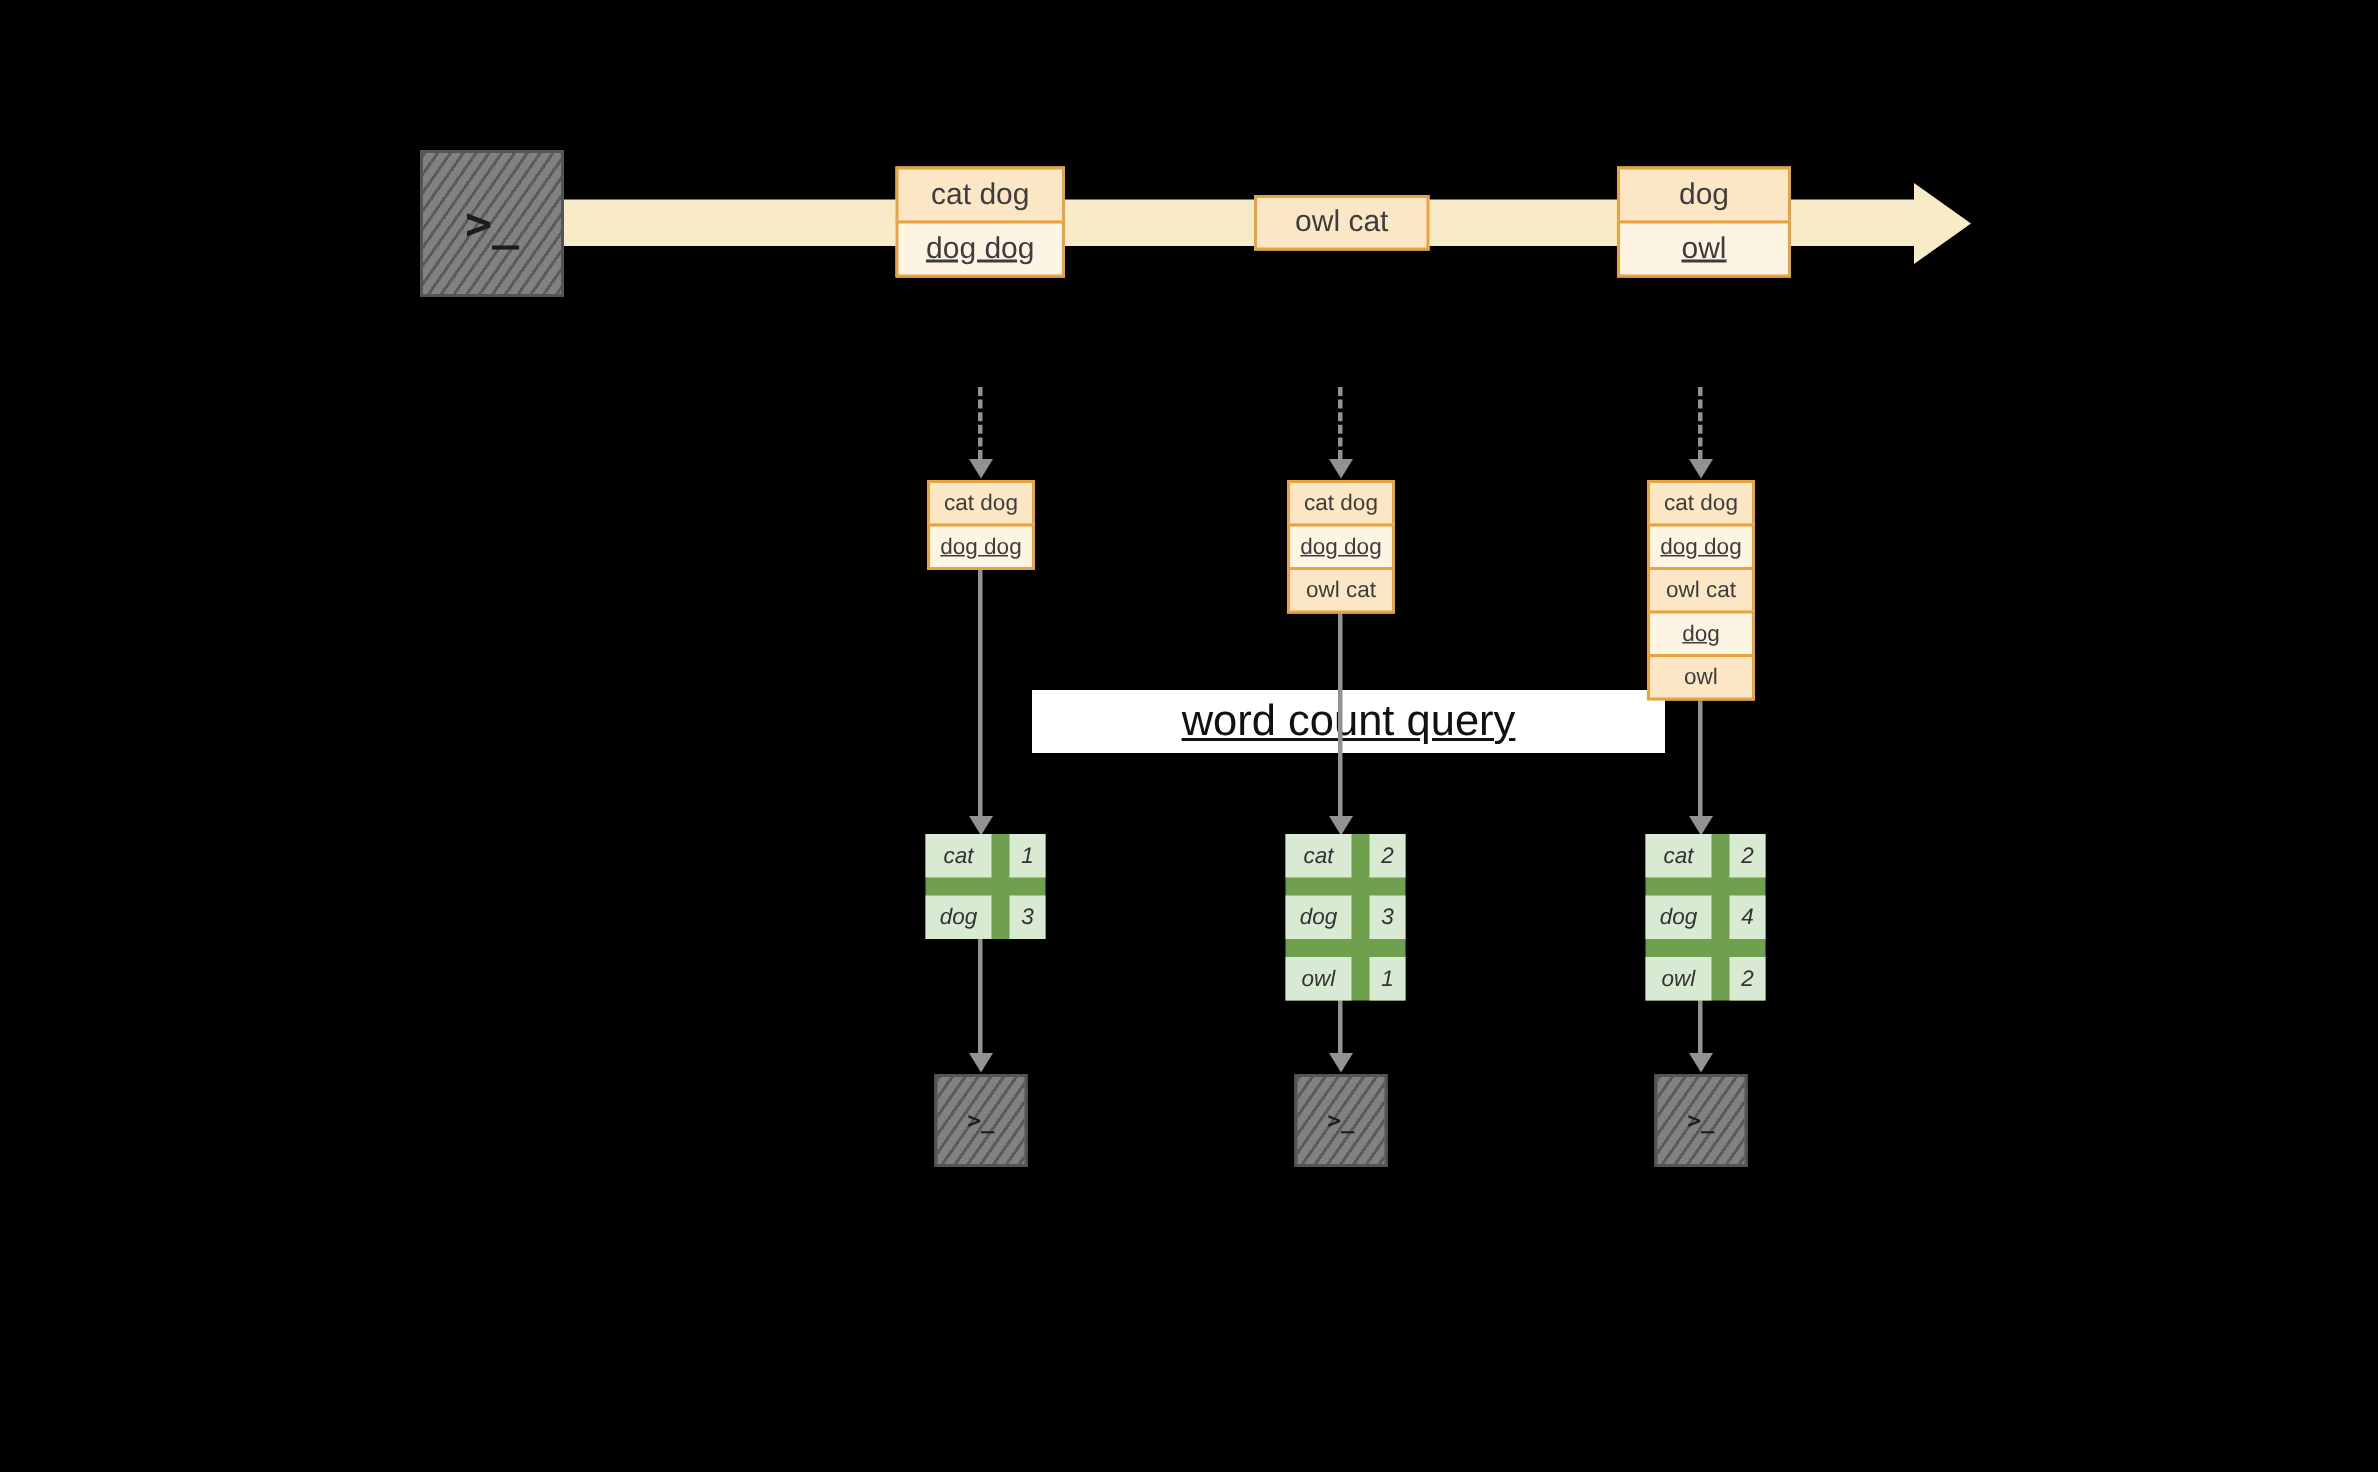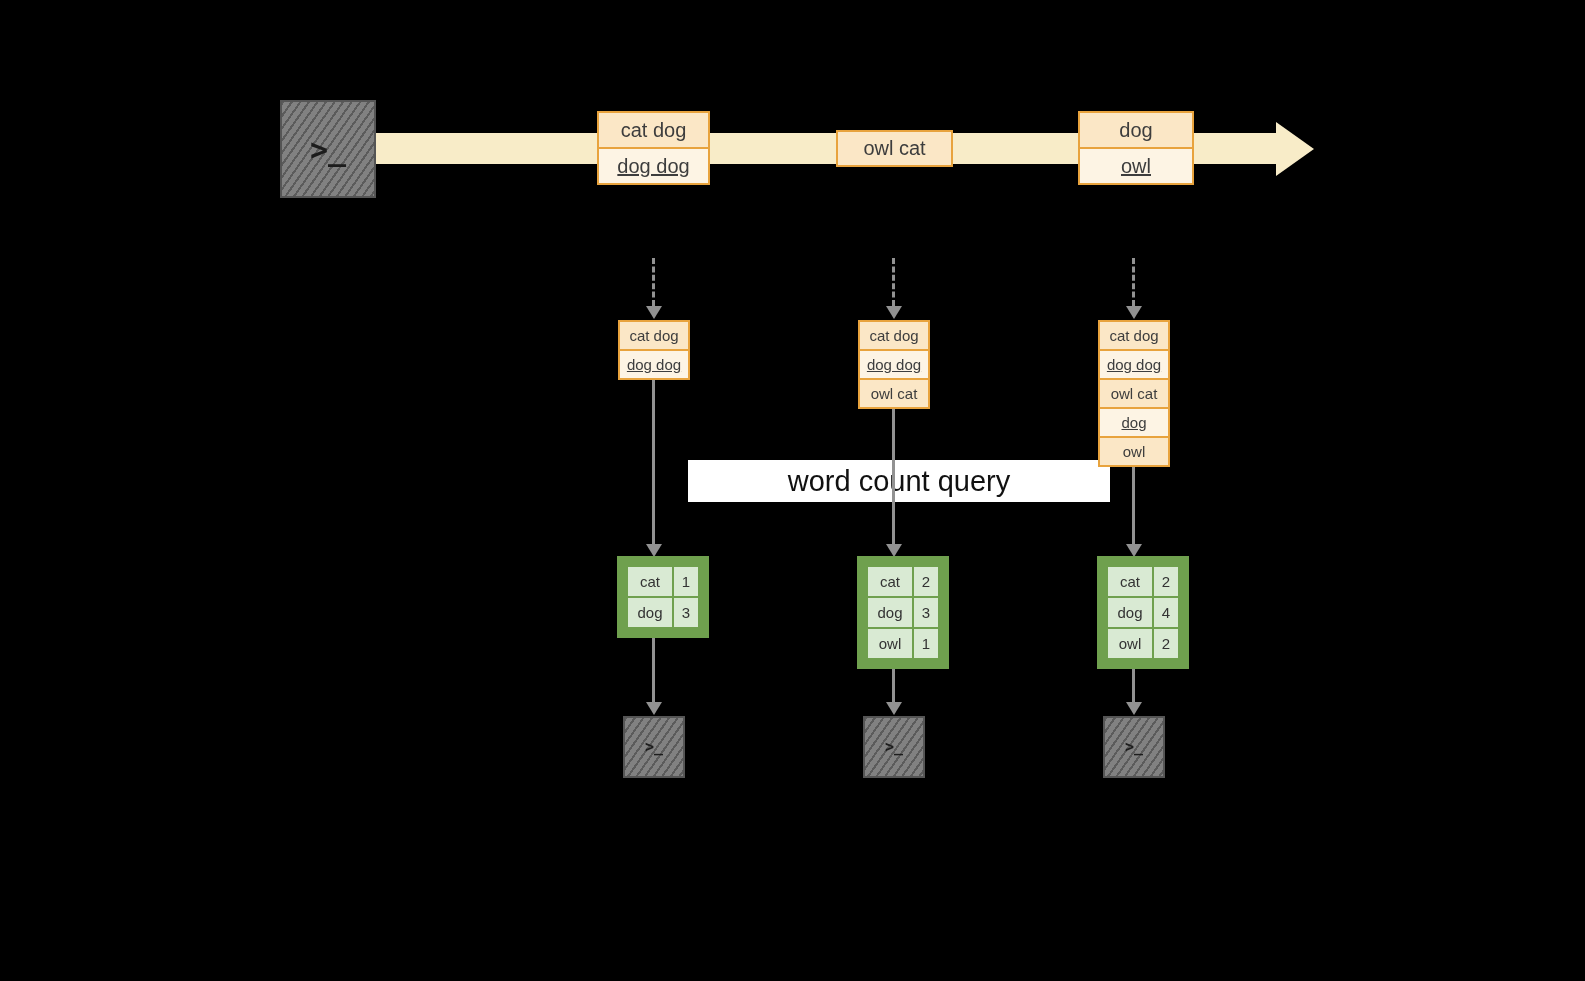--- a/index.html
+++ b/index.html
@@ -34,25 +34,25 @@
            border-right: 8px solid transparent; border-top: 13px solid #929292; z-index: 2; }
 
   
   .stack { position: absolute; display: flex; flex-direction: column; z-index: 3; }
   .bitem { width: 72px; height: 31px; border: 2px solid #E8A33D; display: flex; align-items: center; justify-content: center;
            font-size: 15px; color: #3d3d3d; }
   .bitem + .bitem { margin-top: -2px; }
 
   
   .banner { position: absolute; left: 688px; top: 460px; width: 422px; height: 42px; background: #fff; z-index: 2;
-            display: flex; align-items: center; justify-content: center; font-size: 29px; color: #111; }
+            display: flex; align-items: center; justify-content: center; font-size: 29px; color: #111; text-decoration: underline; }
 
   
-  .rtable { position: absolute; background: #6FA04E; padding: 11px; display: grid;
-            grid-template-columns: 44px 24px; gap: 2px; z-index: 3; }
+  .rtable { position: absolute; background: #6FA04E; padding: 0; display: grid;
+            grid-template-columns: 44px 24px; gap: 12px; z-index: 3; font-style: italic; }
   .cell { background: #D9EAD3; height: 29px; display: flex; align-items: center; justify-content: center;
           font-size: 15px; color: #333; }
 </style>
 </head>
 <body>
 
 <div class="canvas">
 
   <div class="terminal" style="left:280px; top:100px; width:96px; height:98px;">
     <span class="prompt big">&gt;_</span>

